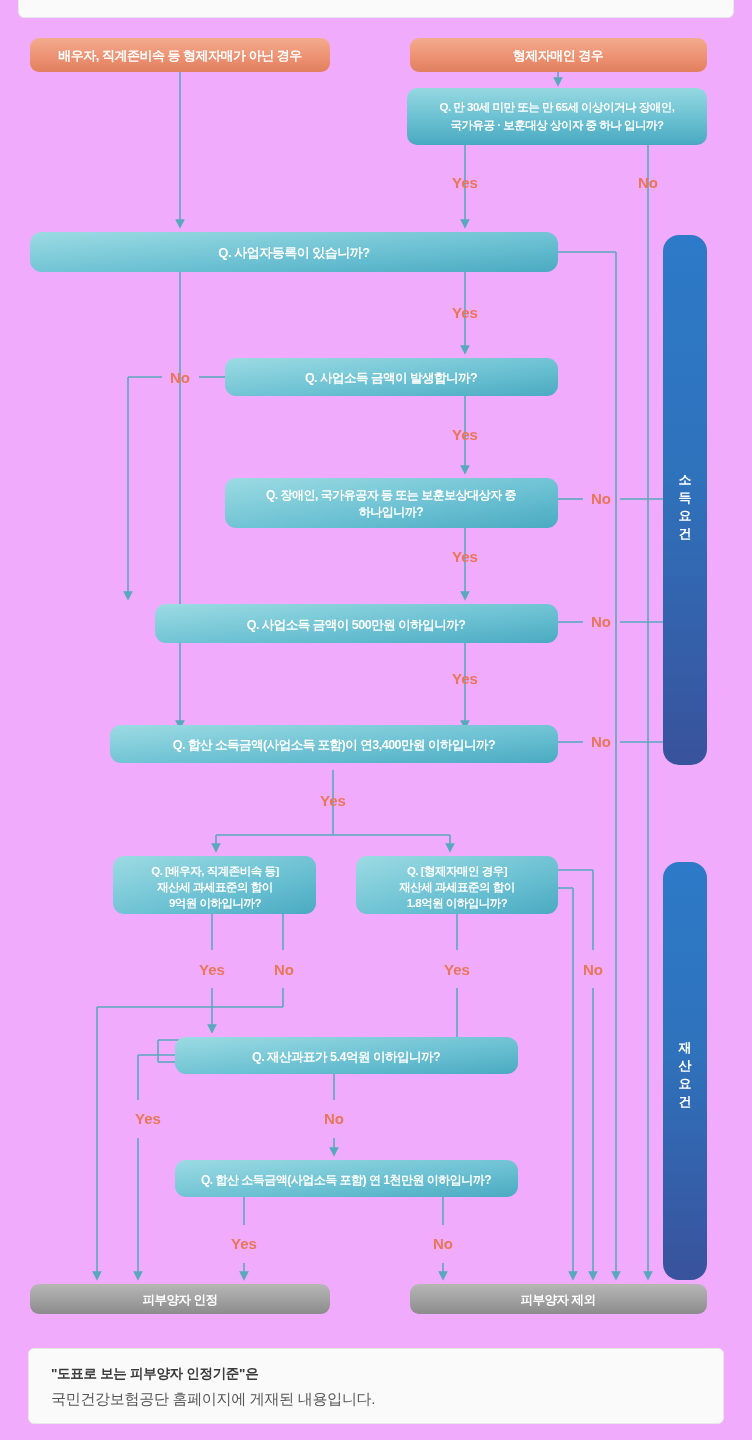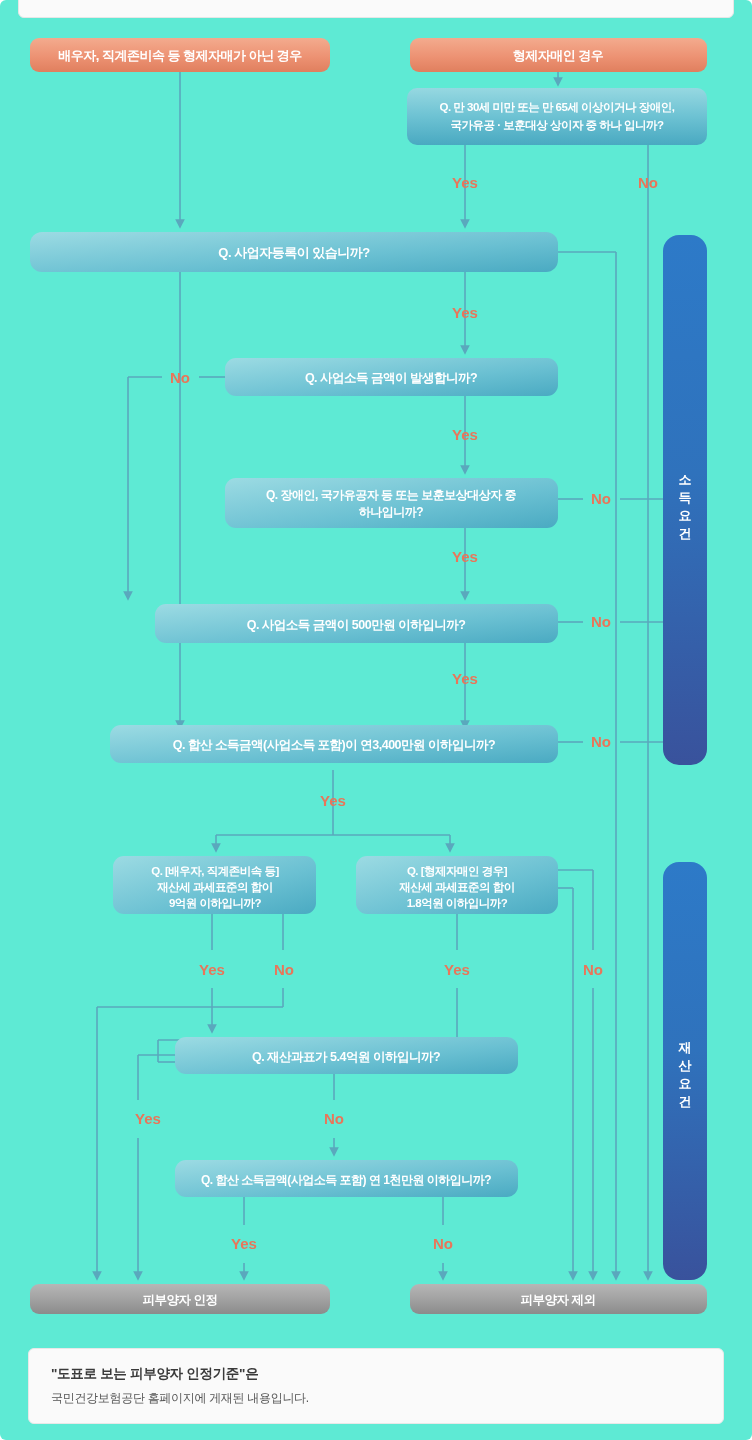--- a/index.html
+++ b/index.html
@@ -5,23 +5,22 @@
   * { box-sizing: border-box; }
   html, body {
     margin: 0; padding: 0;
     background: #ffffff;
     font-family: "Liberation Sans", "DejaVu Sans", sans-serif;
   }
   #page {
     position: relative;
     width: 752px;
     height: 1440px;
-    background: #5eead4;
+    background: #f0abfc;
     overflow: hidden;
-    border-radius: 6px;
   }
   
   .top-card {
     position: absolute;
     left: 18px; top: -40px;
     width: 716px; height: 58px;
     background: #fafafa;
     border: 1px solid #e6e6e6;
     border-radius: 6px;
   }
@@ -33,21 +32,21 @@
     background: #fafafa;
     border: 1px solid #e8e8e8;
     border-radius: 6px;
     padding: 16px 22px;
   }
   .footnote .l1 {
     font-size: 13.5px; color: #3a3a3a; font-weight: bold;
     letter-spacing: -0.3px; margin-bottom: 7px;
   }
   .footnote .l2 {
-    font-size: 12px; color: #555; letter-spacing: -0.3px;
+    font-size: 15px; color: #555; letter-spacing: -0.3px;
   }
   text { font-family: "Liberation Sans", "DejaVu Sans", sans-serif; }
   .node-label { fill: #ffffff; font-weight: bold; letter-spacing: -0.5px; }
   .edge-label { fill: #e8765a; font-weight: bold; font-size: 15px; }
   .side-label { fill: #ffffff; font-weight: bold; font-size: 13px; letter-spacing: 0px; }
 </style>
 </head>
 <body>
 
 <div id="page">

